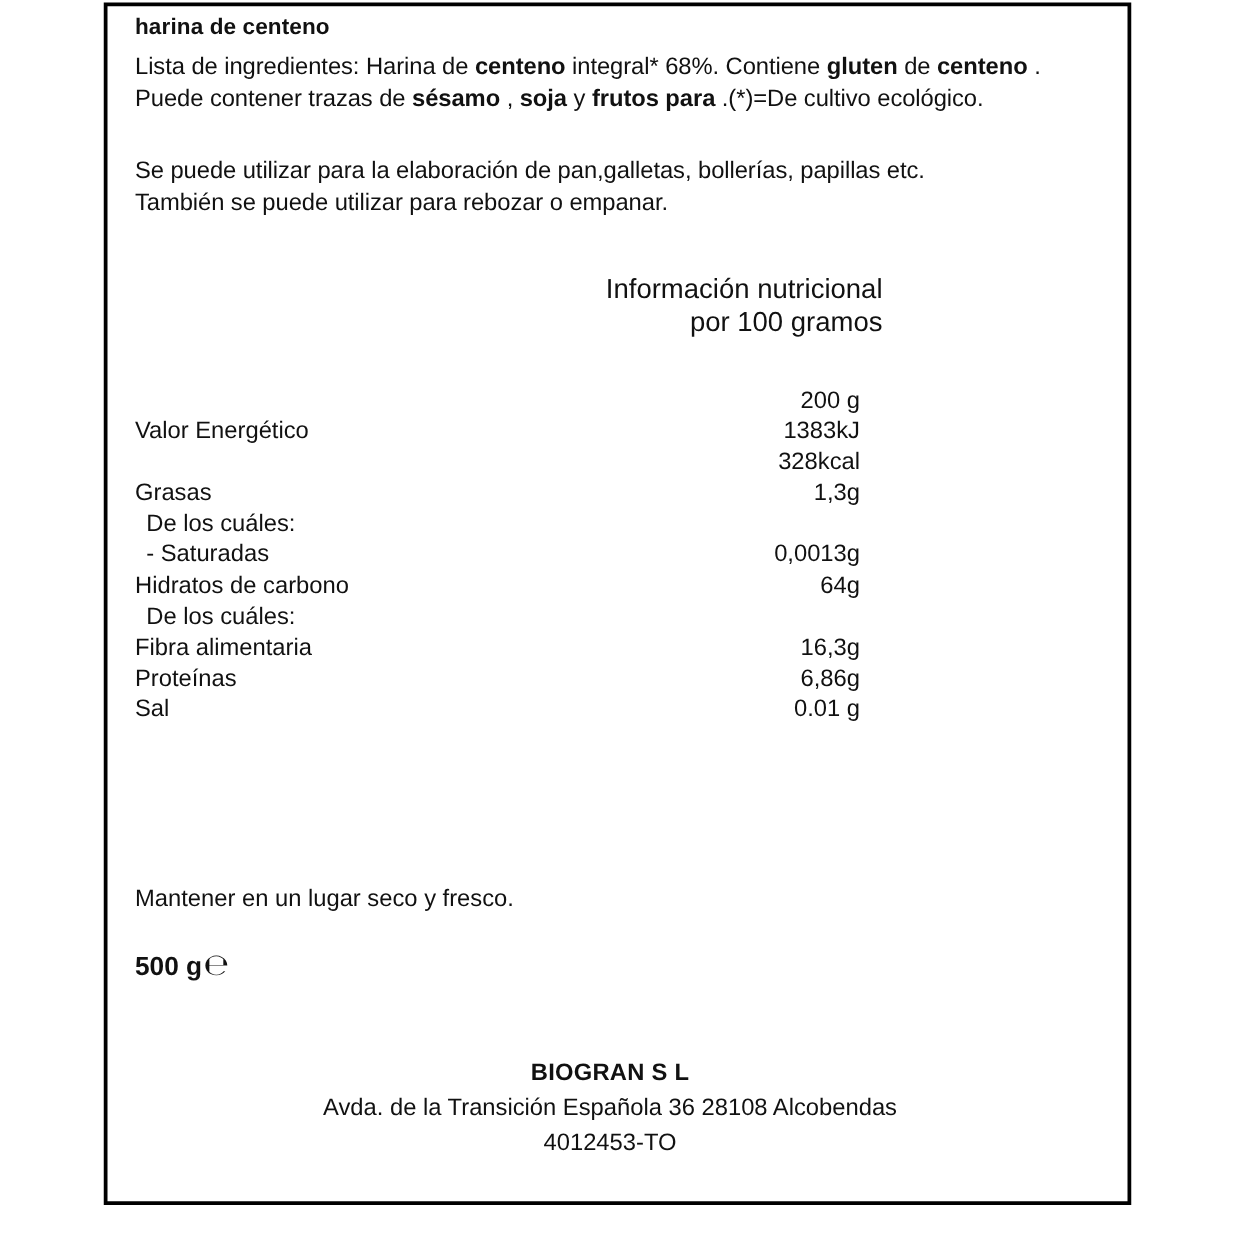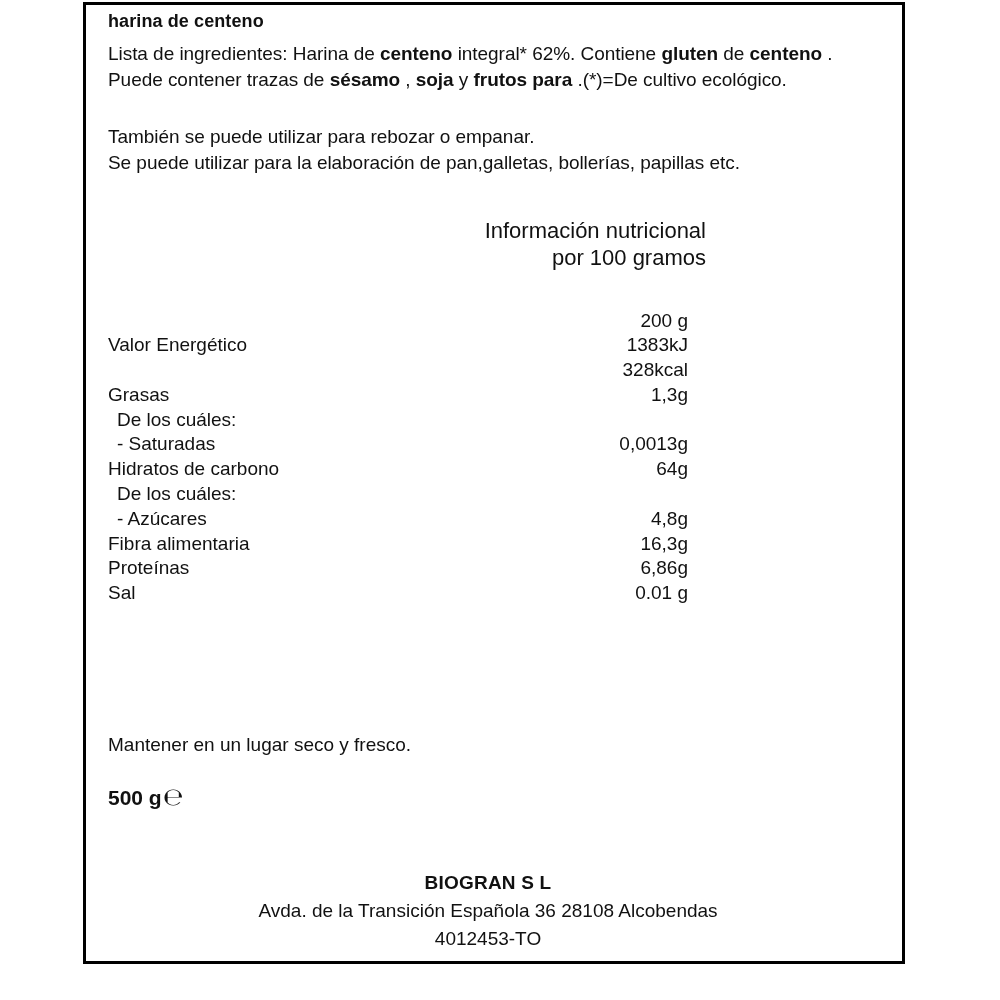--- a/index.html
+++ b/index.html
@@ -143,25 +143,25 @@
   }
 </style>
 </head>
 <body>
 
 <div class="label-frame">
   <div class="inner">
 
     <h1 class="product-title">harina de centeno</h1>
 
-    <p class="para ingredients"><span>Lista de ingredientes: Harina de </span><b>centeno</b><span> integral* 62%. Contiene </span><b>gluten</b><span> de </span><b>centeno</b><span> . Puede contener trazas de </span><b>sésamo</b><span> , </span><b>soja</b><span> y </span><b>frutos para</b><span> .(*)=De cultivo ecológico.</span></p>
+    <p class="para ingredients"><span>Lista de ingredientes: Harina de </span><b>centeno</b><span> integral* 68%. Contiene </span><b>gluten</b><span> de </span><b>centeno</b><span> . Puede contener trazas de </span><b>sésamo</b><span> , </span><b>soja</b><span> y </span><b>frutos para</b><span> .(*)=De cultivo ecológico.</span></p>
 
     <div class="para usage">
+      <div>Se puede utilizar para la elaboración de pan,galletas, bollerías, papillas etc.</div>
       <div>También se puede utilizar para rebozar o empanar.</div>
-      <div>Se puede utilizar para la elaboración de pan,galletas, bollerías, papillas etc.</div>
     </div>
 
     <div class="nutrition-block">
       <div class="nutrition-heading">
         <div>Información nutricional</div>
         <div>por 100 gramos</div>
       </div>
 
       <table class="nutrition-table">
         <tbody>
@@ -197,24 +197,20 @@
           <tr>
             <td class="name">Hidratos de carbono</td>
             <td class="value">64g</td>
           </tr>
 
           <tr class="nut-row-indent1">
             <td class="name">De los cuáles:</td>
             <td class="value"></td>
           </tr>
 
-          <tr class="nut-row-indent1">
-            <td class="name">- Azúcares</td>
-            <td class="value">4,8g</td>
-          </tr>
 
           <tr>
             <td class="name">Fibra  alimentaria</td>
             <td class="value">16,3g</td>
           </tr>
 
           <tr>
             <td class="name">Proteínas</td>
             <td class="value">6,86g</td>
           </tr>

